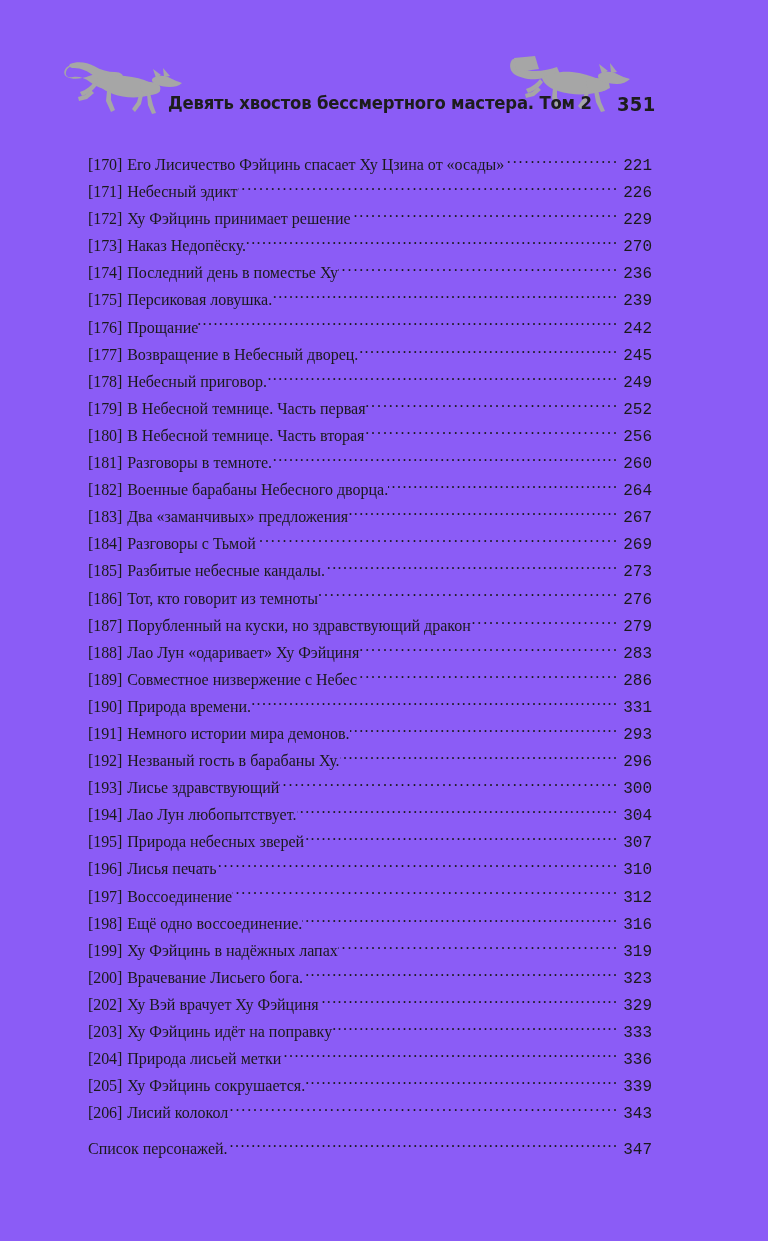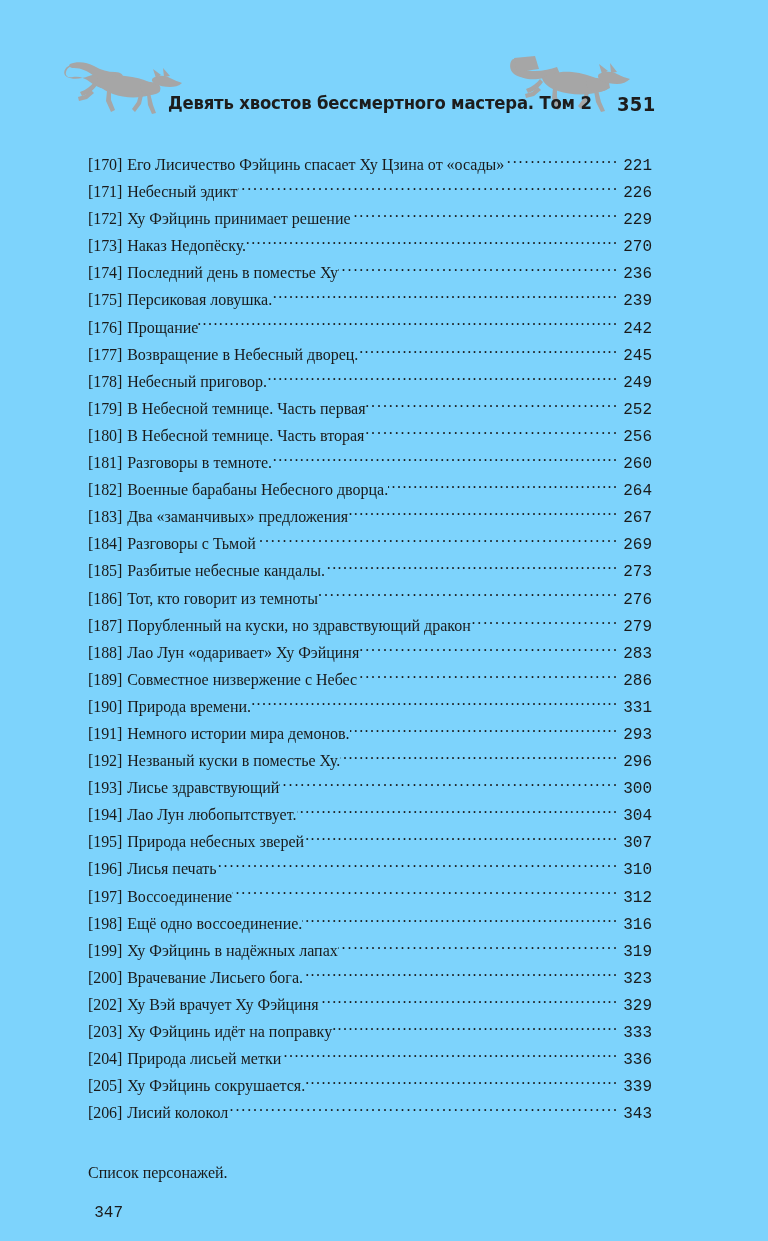--- a/index.html
+++ b/index.html
@@ -6,21 +6,21 @@
   html, body {
     margin: 0;
     padding: 0;
     background: #ffffff;
   }
 
   .page {
     position: relative;
     width: 768px;
     height: 1241px;
-    background: #7dd3fc;
+    background: #8b5cf6;
     overflow: hidden;
     font-family: "Liberation Serif", "DejaVu Serif", serif;
     color: #1a1a1a;
     box-sizing: border-box;
   }
 
   
   .running-head {
     position: absolute;
     left: 0;
@@ -87,22 +87,21 @@
   .toc-row {
     display: flex;
     align-items: baseline;
     width: 100%;
     font-size: 16px;
     line-height: 25.1px;
     white-space: nowrap;
   }
 
   .toc-row.spaced-before {
-    margin-top: 33px;
-    flex-direction: column;
+    margin-top: 9px;
   }
 
   .toc-num {
     flex: 0 0 auto;
     letter-spacing: -0.1px;
   }
 
   .toc-title {
     flex: 0 0 auto;
   }
@@ -353,21 +352,21 @@
       <div class="toc-row">
         <span class="toc-num">[191]</span>
         <span class="gap-sm"></span>
         <span class="toc-title">Немного истории мира демонов.</span>
         <span class="toc-leader tight"></span>
         <span class="toc-page">293</span>
       </div>
       <div class="toc-row">
         <span class="toc-num">[192]</span>
         <span class="gap-sm"></span>
-        <span class="toc-title">Незваный куски в поместье Ху.</span>
+        <span class="toc-title">Незваный гость в барабаны Ху.</span>
         <span class="toc-leader tight"></span>
         <span class="toc-page">296</span>
       </div>
       <div class="toc-row">
         <span class="toc-num">[193]</span>
         <span class="gap-sm"></span>
         <span class="toc-title">Лисье здравствующий</span>
         <span class="toc-leader"></span>
         <span class="toc-page">300</span>
       </div>

